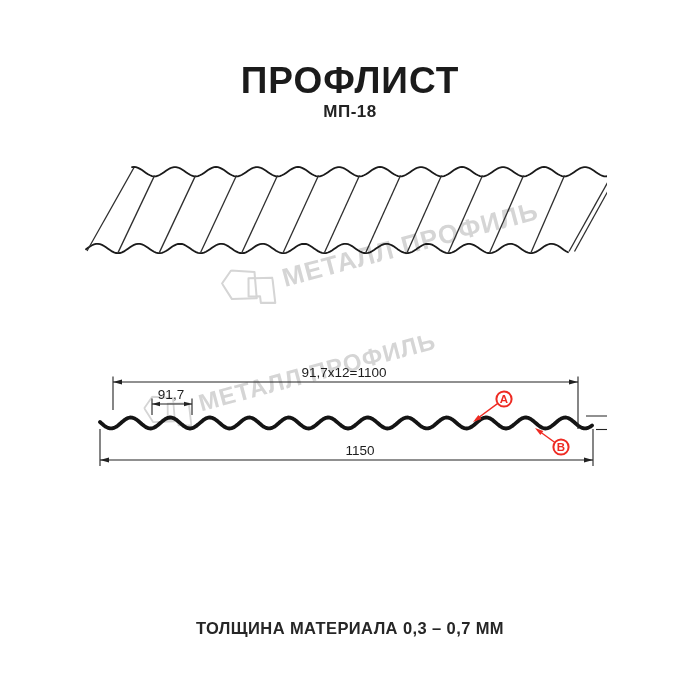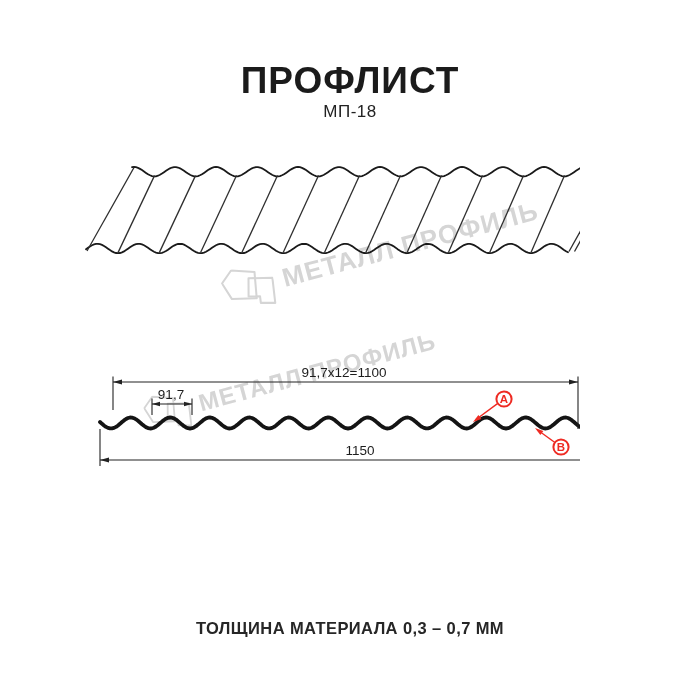--- a/index.html
+++ b/index.html
@@ -1,21 +1,21 @@
 <!DOCTYPE html>
 <html><head>
 <meta charset="utf-8">
 <style>
   html,body{margin:0;padding:0;background:#fff;}
   .canvas{position:relative;width:580px;height:700px;background:#ffffff;overflow:hidden;
-          font-family:"Liberation Sans",sans-serif;}
+          font-family:"Liberation Sans",sans-serif;padding-left:27px;}
   .title{position:absolute;top:60px;left:0;width:700px;text-align:center;
          font-size:37px;font-weight:bold;letter-spacing:1px;color:#1b1b1b;z-index:2;}
   .subtitle{position:absolute;top:102px;left:0;width:700px;text-align:center;
-         font-size:17px;font-weight:normal;letter-spacing:.5px;color:#222;z-index:2;}
+         font-size:17px;font-weight:bold;letter-spacing:.5px;color:#222;z-index:2;}
   .footer{position:absolute;top:619px;left:0;width:700px;text-align:center;
          font-size:16.5px;font-weight:bold;letter-spacing:.4px;color:#262626;z-index:2;}
   .wm{position:absolute;display:flex;align-items:center;gap:9px;color:#d5d5d5;
       font-weight:bold;white-space:nowrap;transform:rotate(-15deg);
       transform-origin:left center;z-index:0;user-select:none;}
   .wm-1{left:224px;top:272px;font-size:26px;letter-spacing:1px;}
   .wm-2{left:146px;top:398px;font-size:24px;letter-spacing:1px;}
   .wm svg{flex:0 0 auto;}
   .wm .lg{stroke:#d5d5d5;fill:none;stroke-width:2.2;stroke-linejoin:round;}
   svg.drawing{position:absolute;left:0;top:0;z-index:1;}

